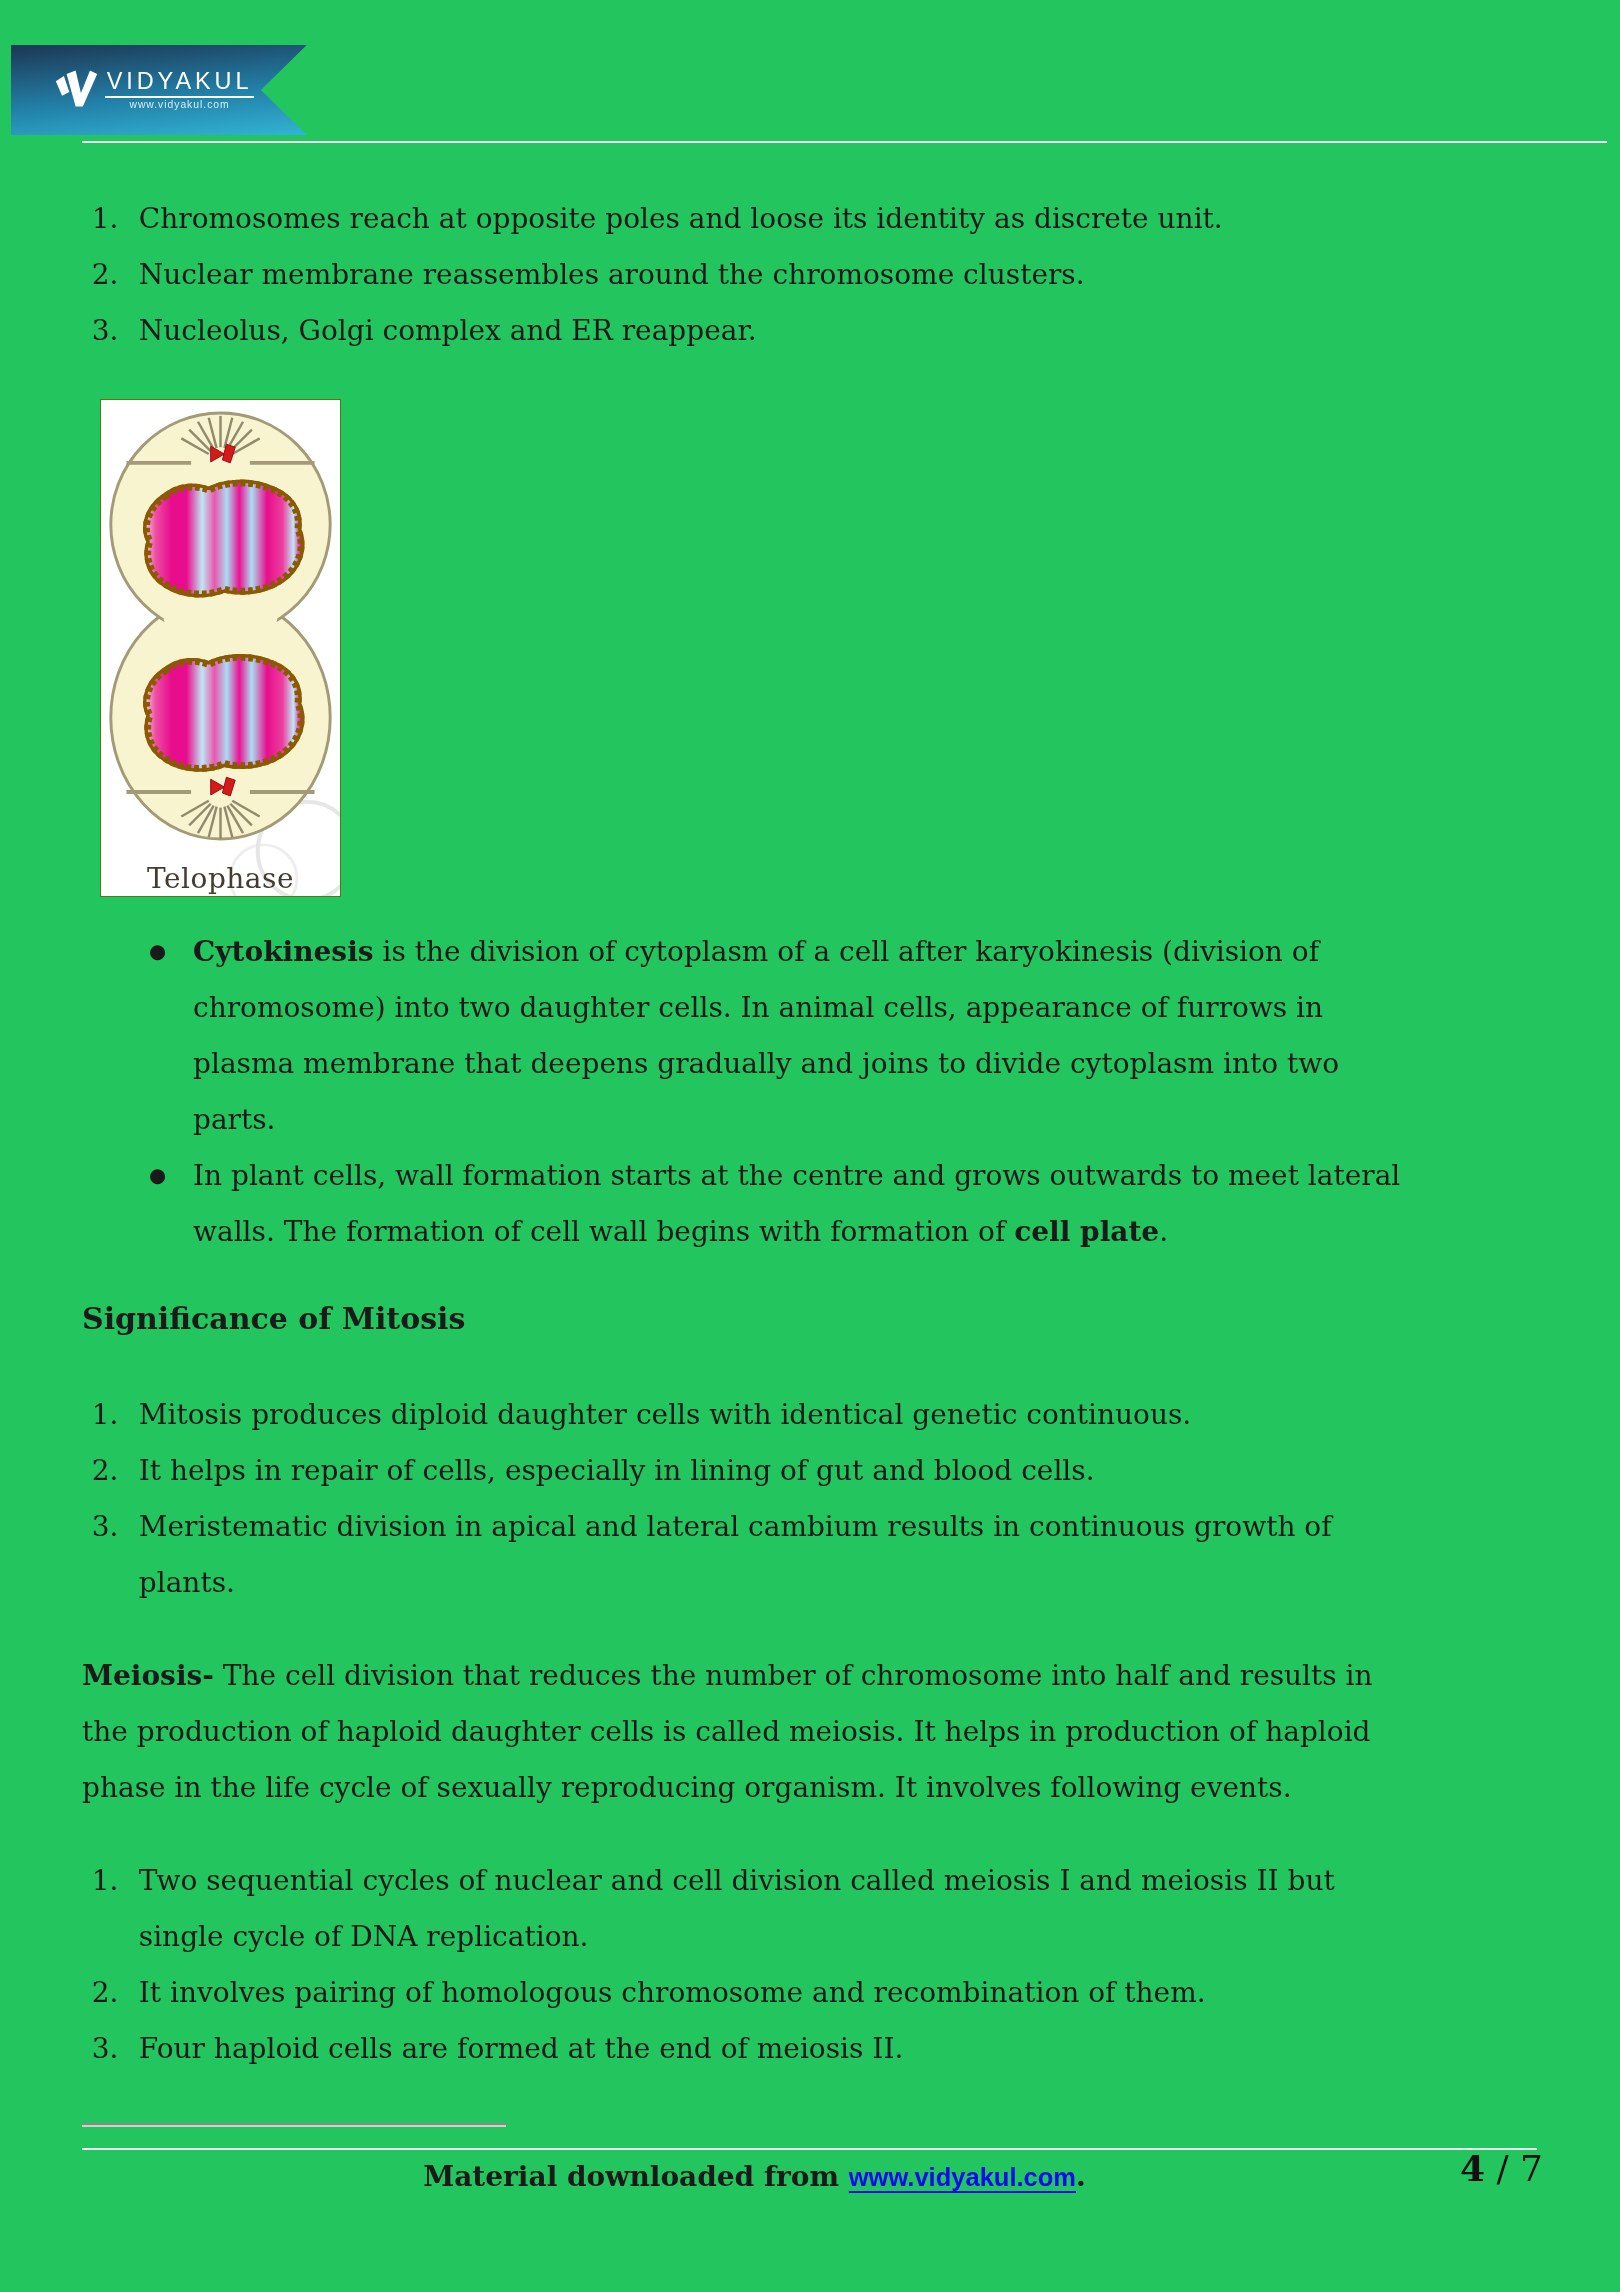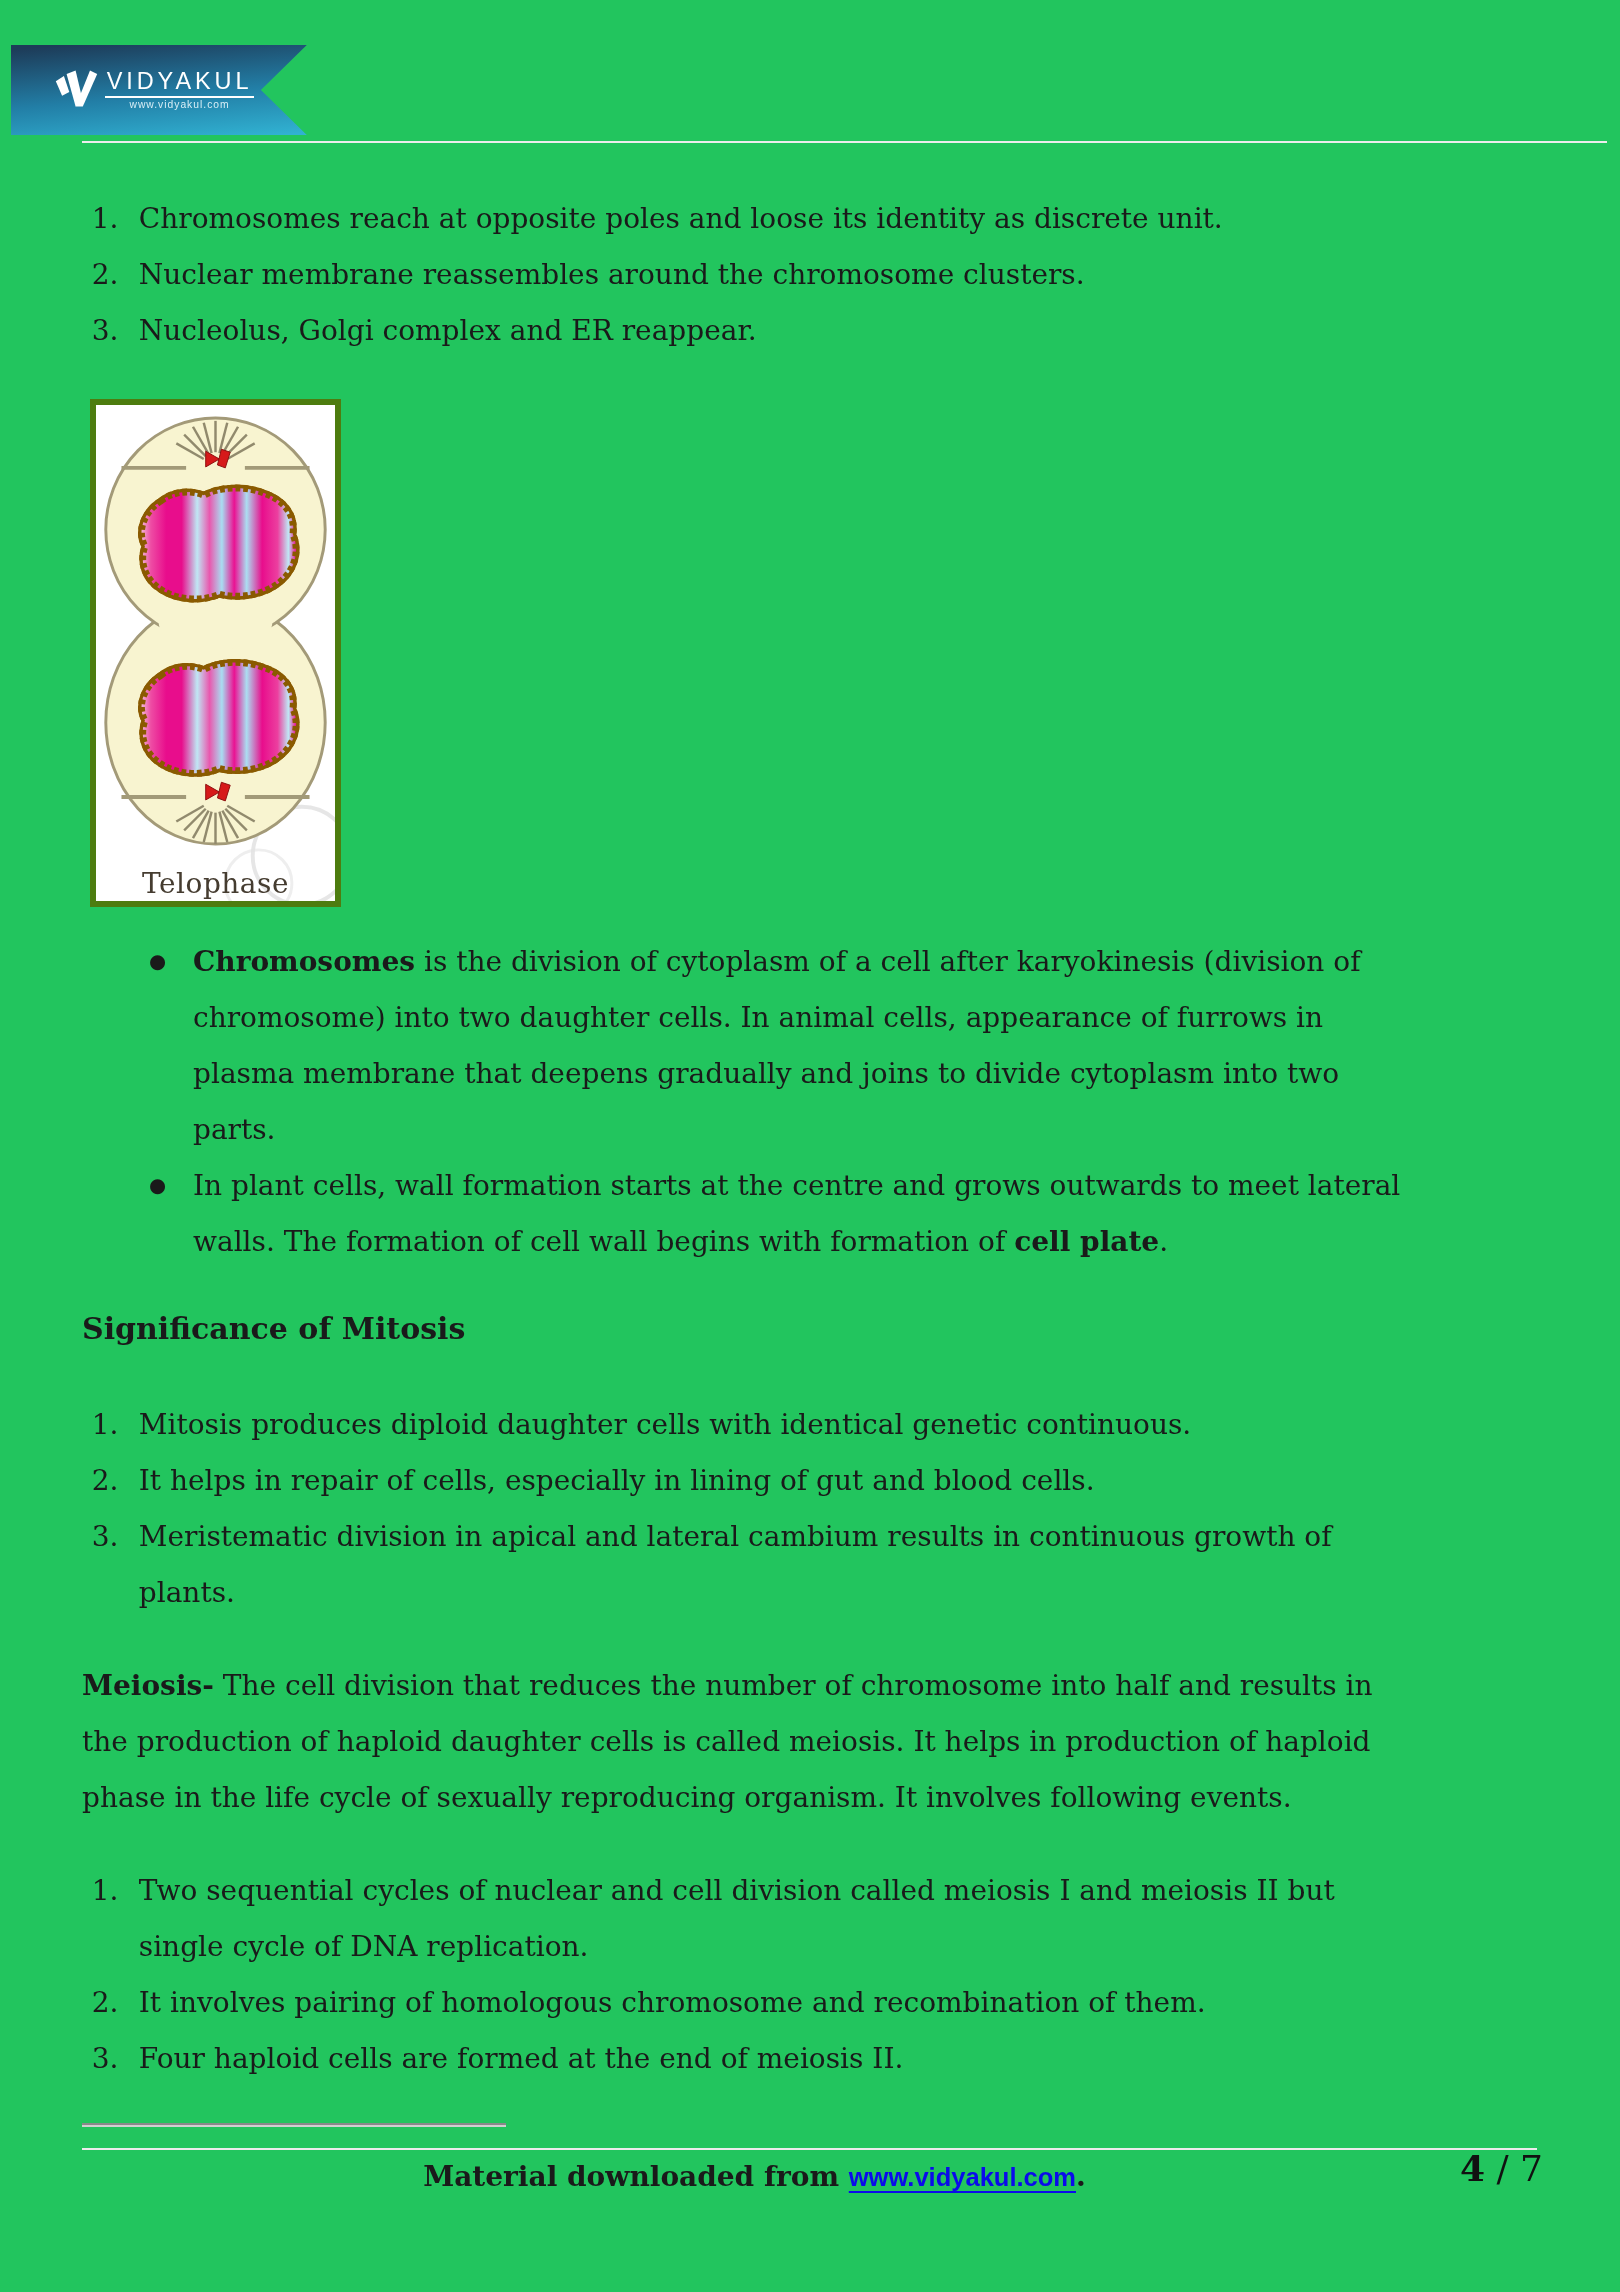--- a/index.html
+++ b/index.html
@@ -47,22 +47,22 @@
 
   #telophase-list { margin-top:48px; }
   #significance-heading { margin-top:37px; font-size:30px; line-height:43px; font-weight:bold; }
   #significance-list { margin-top:47px; }
   #meiosis-paragraph { margin-top:37px; }
   #meiosis-list { margin-top:37px; }
   #cytokinesis-list { margin-top:27.4px; }
 
   
   .figure-box {
-    position:relative; margin-top:40px; margin-left:8px;
-    width:239px; height:496px; border:6px solid #4d7c0f; background:#ffffff;
+    position:relative; margin-top:40px; margin-left:18px;
+    width:239px; height:496px; border:1px solid #4d7c0f; background:#ffffff;
   }
   .figure-caption {
     position:absolute; left:0; top:462px; width:100%; text-align:center;
     font-size:28px; color:#453c30; letter-spacing:0.5px;
   }
 
   
   .footnote-rule {
     position:absolute; left:82px; top:2123px; width:424px; height:3.9px;
     background:linear-gradient(#898989 0 55%, #d0d0d0 55% 100%);
@@ -188,21 +188,21 @@
           <polygon points="112,387 126,395 112,403"></polygon>
           <polygon points="128,385 137,388 132,404 124,401"></polygon>
         </g>
       </svg>
       <div class="figure-caption">Telophase</div>
     </div>
 
     <div id="cytokinesis-list" class="blist body-text">
       <div class="bli">
         <span class="bmark">●</span>
-        <span class="txt"><strong>Chromosomes</strong><span class="pl"> is the division of cytoplasm of a cell after karyokinesis (division of
+        <span class="txt"><strong>Cytokinesis</strong><span class="pl"> is the division of cytoplasm of a cell after karyokinesis (division of
 chromosome) into two daughter cells. In animal cells, appearance of furrows in
 plasma membrane that deepens gradually and joins to divide cytoplasm into two
 parts.</span></span>
       </div>
       <div class="bli">
         <span class="bmark">●</span>
         <span class="txt"><span class="pl">In plant cells, wall formation starts at the centre and grows outwards to meet lateral
 walls. The formation of cell wall begins with formation of </span><strong>cell plate</strong><span>.</span></span>
       </div>
     </div>

